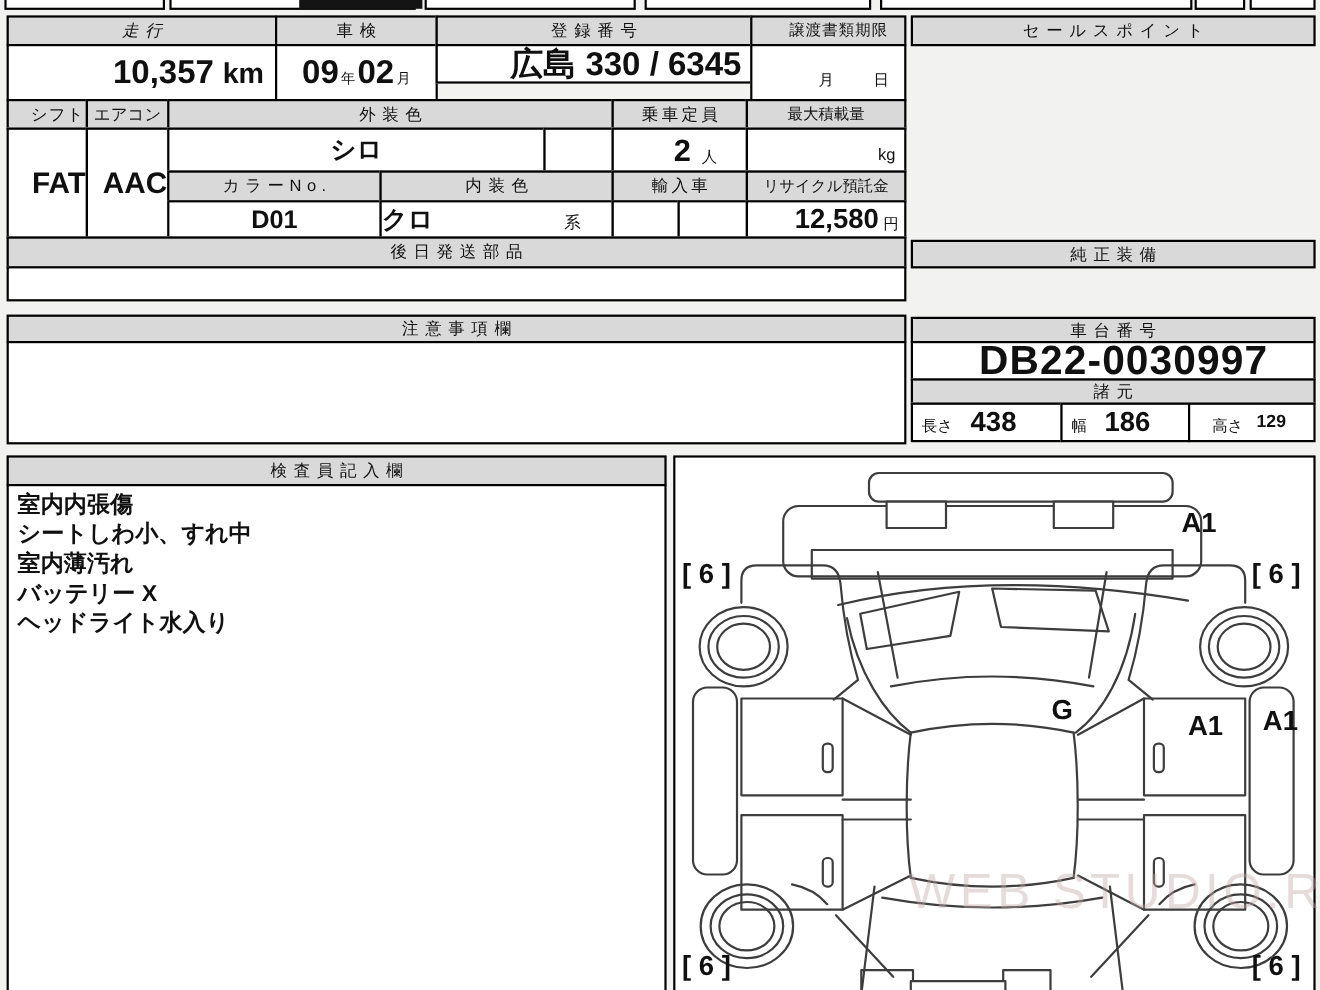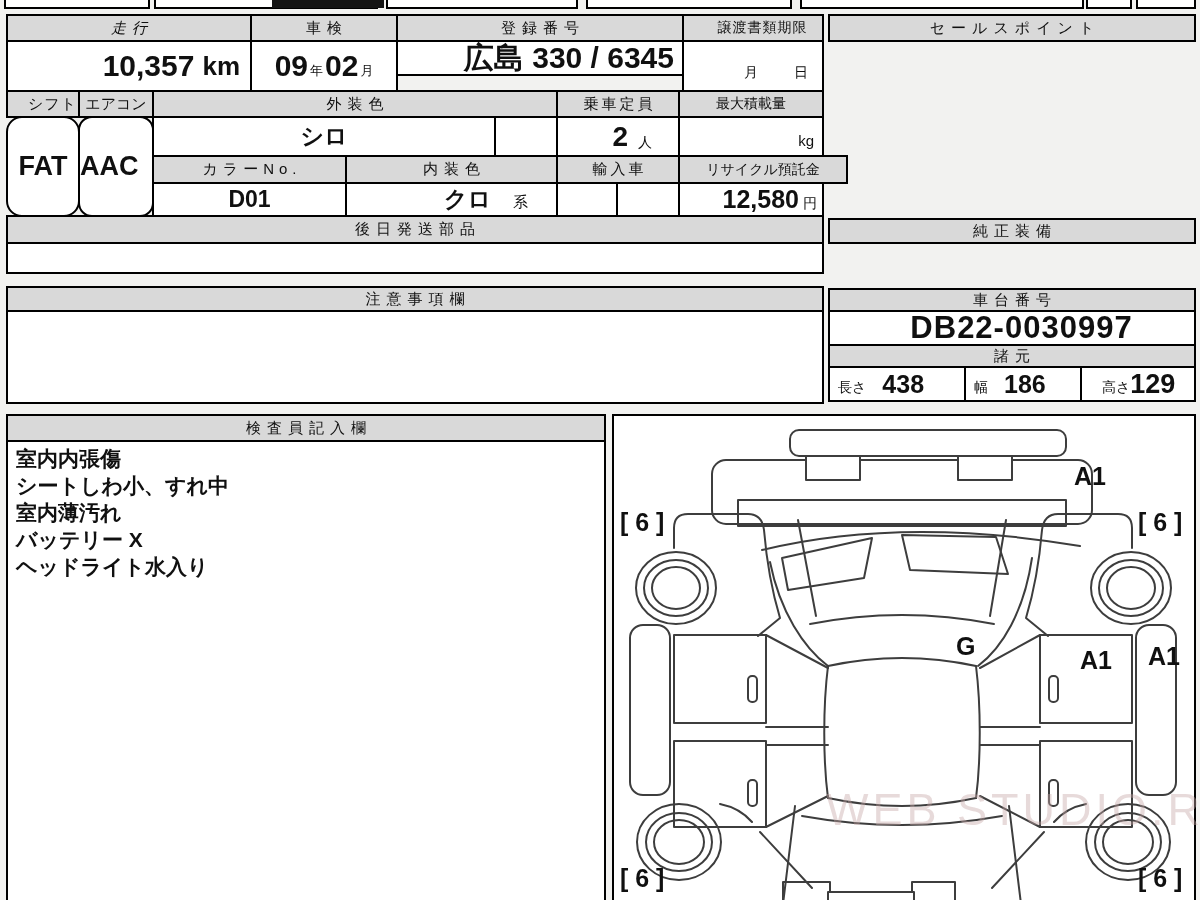--- a/index.html
+++ b/index.html
@@ -58,82 +58,82 @@
     <span class="unit">月</span>
     <span class="unit" style="margin-left:36px;">日</span>
   </div>
 
   <div class="cell hd ls1" style="left:6px;top:90px;width:74px;height:28px;">シフト</div>
   <div class="cell hd" style="left:78px;top:90px;width:76px;height:28px;">エアコン</div>
   <div class="cell hd ls6" style="left:152px;top:90px;width:406px;height:28px;">外装色</div>
   <div class="cell hd ls3" style="left:556px;top:90px;width:124px;height:28px;">乗車定員</div>
   <div class="cell hd sm" style="left:678px;top:90px;width:146px;height:28px;">最大積載量</div>
 
-  <div class="cell val" style="left:6px;top:116px;width:74px;height:101px;justify-content:center;border-radius:16px;">
+  <div class="cell val" style="left:6px;top:116px;width:74px;height:101px;justify-content:flex-end;">
     <span class="b" style="font-size:27px;">FAT</span>
   </div>
-  <div class="cell val" style="left:78px;top:116px;width:76px;height:101px;justify-content:flex-start;border-radius:14px;">
+  <div class="cell val" style="left:78px;top:116px;width:76px;height:101px;justify-content:flex-end;">
     <span class="b" style="font-size:27px;">AAC</span>
   </div>
 
   <div class="cell val" style="left:152px;top:116px;width:344px;height:41px;justify-content:center;">
     <span class="b" style="font-size:23px;">シロ</span>
   </div>
   <div class="cell" style="left:494px;top:116px;width:64px;height:41px;"></div>
   <div class="cell val" style="left:556px;top:116px;width:124px;height:41px;justify-content:flex-end;padding-right:26px;">
     <span class="b" style="font-size:28px;">2</span>
     <span class="unit" style="margin:12px 0 0 10px;">人</span>
   </div>
   <div class="cell val" style="left:678px;top:116px;width:146px;height:41px;justify-content:flex-end;align-items:flex-end;padding:0 8px 6px 0;">
     <span class="unit" style="font-size:15px;">kg</span>
   </div>
 
   <div class="cell hd" style="left:152px;top:155px;width:195px;height:29px;letter-spacing:5px;text-indent:5px;">カラーNo.</div>
   <div class="cell hd ls6" style="left:345px;top:155px;width:213px;height:29px;">内装色</div>
   <div class="cell hd ls3" style="left:556px;top:155px;width:124px;height:29px;">輸入車</div>
-  <div class="cell hd sm" style="left:678px;top:155px;width:170px;height:29px;">リサイクル預託金</div>
+  <div class="cell hd sm" style="left:678px;top:155px;width:146px;height:29px;">リサイクル預託金</div>
 
   <div class="cell val" style="left:152px;top:182px;width:195px;height:35px;justify-content:center;">
     <span class="b" style="font-size:23px;">D01</span>
   </div>
-  <div class="cell val" style="left:345px;top:182px;width:213px;height:35px;justify-content:center;position:absolute;padding-left:32px;">
+  <div class="cell val" style="left:345px;top:182px;width:213px;height:35px;justify-content:flex-start;position:absolute;">
     <span class="b" style="font-size:23px;">クロ</span>
     <span class="unit" style="position:absolute;right:28px;top:9px;font-size:15px;">系</span>
   </div>
   <div class="cell" style="left:556px;top:182px;width:62px;height:35px;"></div>
   <div class="cell" style="left:616px;top:182px;width:64px;height:35px;"></div>
   <div class="cell val" style="left:678px;top:182px;width:146px;height:35px;justify-content:flex-end;padding-right:5px;">
     <span class="b" style="font-size:25px;">12,580</span>
     <span class="unit" style="margin:8px 0 0 4px;">円</span>
   </div>
 
   <div class="cell hd ls6" style="left:6px;top:215px;width:818px;height:29px;">後日発送部品</div>
   <div class="cell" style="left:6px;top:242px;width:818px;height:32px;"></div>
 
   <div class="cell hd ls6" style="left:828px;top:218px;width:368px;height:26px;">純正装備</div>
 
   <div class="cell hd ls6" style="left:6px;top:286px;width:818px;height:26px;">注意事項欄</div>
   <div class="cell" style="left:6px;top:310px;width:818px;height:94px;"></div>
 
   <div class="cell hd ls6" style="left:828px;top:288px;width:368px;height:24px;">車台番号</div>
   <div class="cell val" style="left:828px;top:310px;width:368px;height:36px;justify-content:center;">
-    <span class="b ls1" style="font-size:31px;">DB22-0030997</span>
+    <span class="b ls1" style="font-size:37px;">DB22-0030997</span>
   </div>
   <div class="cell hd ls6" style="left:828px;top:344px;width:368px;height:24px;">諸元</div>
   <div class="cell val" style="left:828px;top:366px;width:138px;height:36px;padding-left:8px;">
     <span class="unit" style="margin-top:8px;">長さ</span>
     <span class="b" style="font-size:25px;margin-left:16px;">438</span>
   </div>
   <div class="cell val" style="left:964px;top:366px;width:118px;height:36px;padding-left:8px;">
     <span class="unit" style="margin-top:8px;">幅</span>
     <span class="b" style="font-size:25px;margin-left:16px;">186</span>
   </div>
   <div class="cell val" style="left:1080px;top:366px;width:116px;height:36px;padding-left:20px;">
     <span class="unit" style="margin-top:8px;">高さ</span>
-    <span class="b" style="font-size:27px;">129</span>
+    <span class="b" style="font-size:16px;margin-left:12px;">129</span>
   </div>
 
   <div class="cell hd ls6" style="left:6px;top:414px;width:600px;height:28px;">検査員記入欄</div>
   <div class="cell" style="left:6px;top:440px;width:600px;height:470px;padding:3px 8px;font-weight:bold;font-size:21px;line-height:27px;">
     <div>室内内張傷</div>
     <div>シートしわ小、すれ中</div>
     <div>室内薄汚れ</div>
     <div>バッテリー X</div>
     <div>ヘッドライト水入り</div>
   </div>

